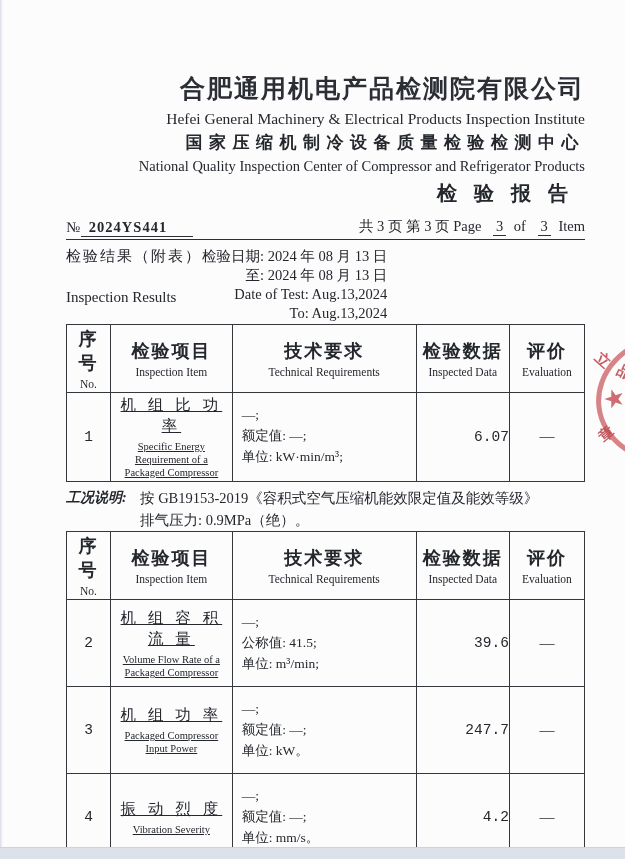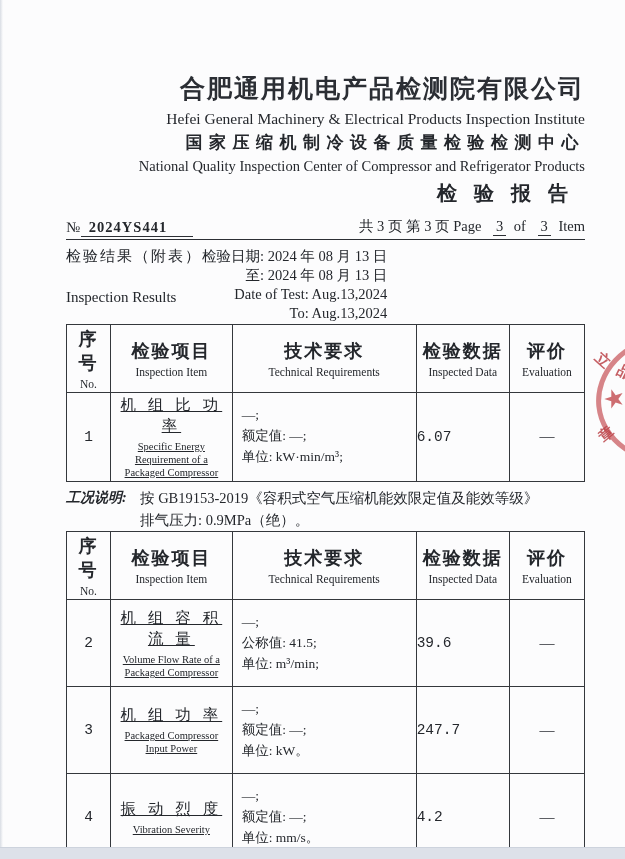--- a/index.html
+++ b/index.html
@@ -56,21 +56,21 @@
   .th-cn { font-size:18px; font-weight:700; letter-spacing:2px; }
   .th-en { font-size:11.5px; font-weight:400; margin-top:3px; }
   #table1 tbody tr { height:76px; }
   #table2 tbody tr { height:87px; }
   td { vertical-align:middle; }
   .cell-no   { text-align:center; font-size:14.5px; font-family:"Liberation Mono", monospace; }
   .cell-item { text-align:center; padding:2px 3px;text-decoration:underline; }
   .item-cn { font-size:15.5px; letter-spacing:4px; }
   .item-en { font-size:10.5px; line-height:1.25; margin-top:3px; }
   .cell-req { padding:4px 4px 4px 9px; font-size:13.5px; line-height:1.55; }
-  .cell-data { text-align:left; font-size:14.5px; font-family:"Liberation Mono", monospace; }
+  .cell-data { text-align:right; font-size:14.5px; font-family:"Liberation Mono", monospace; }
   .cell-eval { text-align:center; font-size:15px; }
 
   
   .note { display:flex; margin-top:6px; }
   .note-label { font-weight:700; font-style:italic; white-space:nowrap; width:74px;
     font-size:14px; padding-top:1px; }
   .note-text { font-size:14.5px; line-height:1.5; }
 
   
   .stamp { position:absolute; top:326px; left:588px; width:60px; height:150px; pointer-events:none; }

